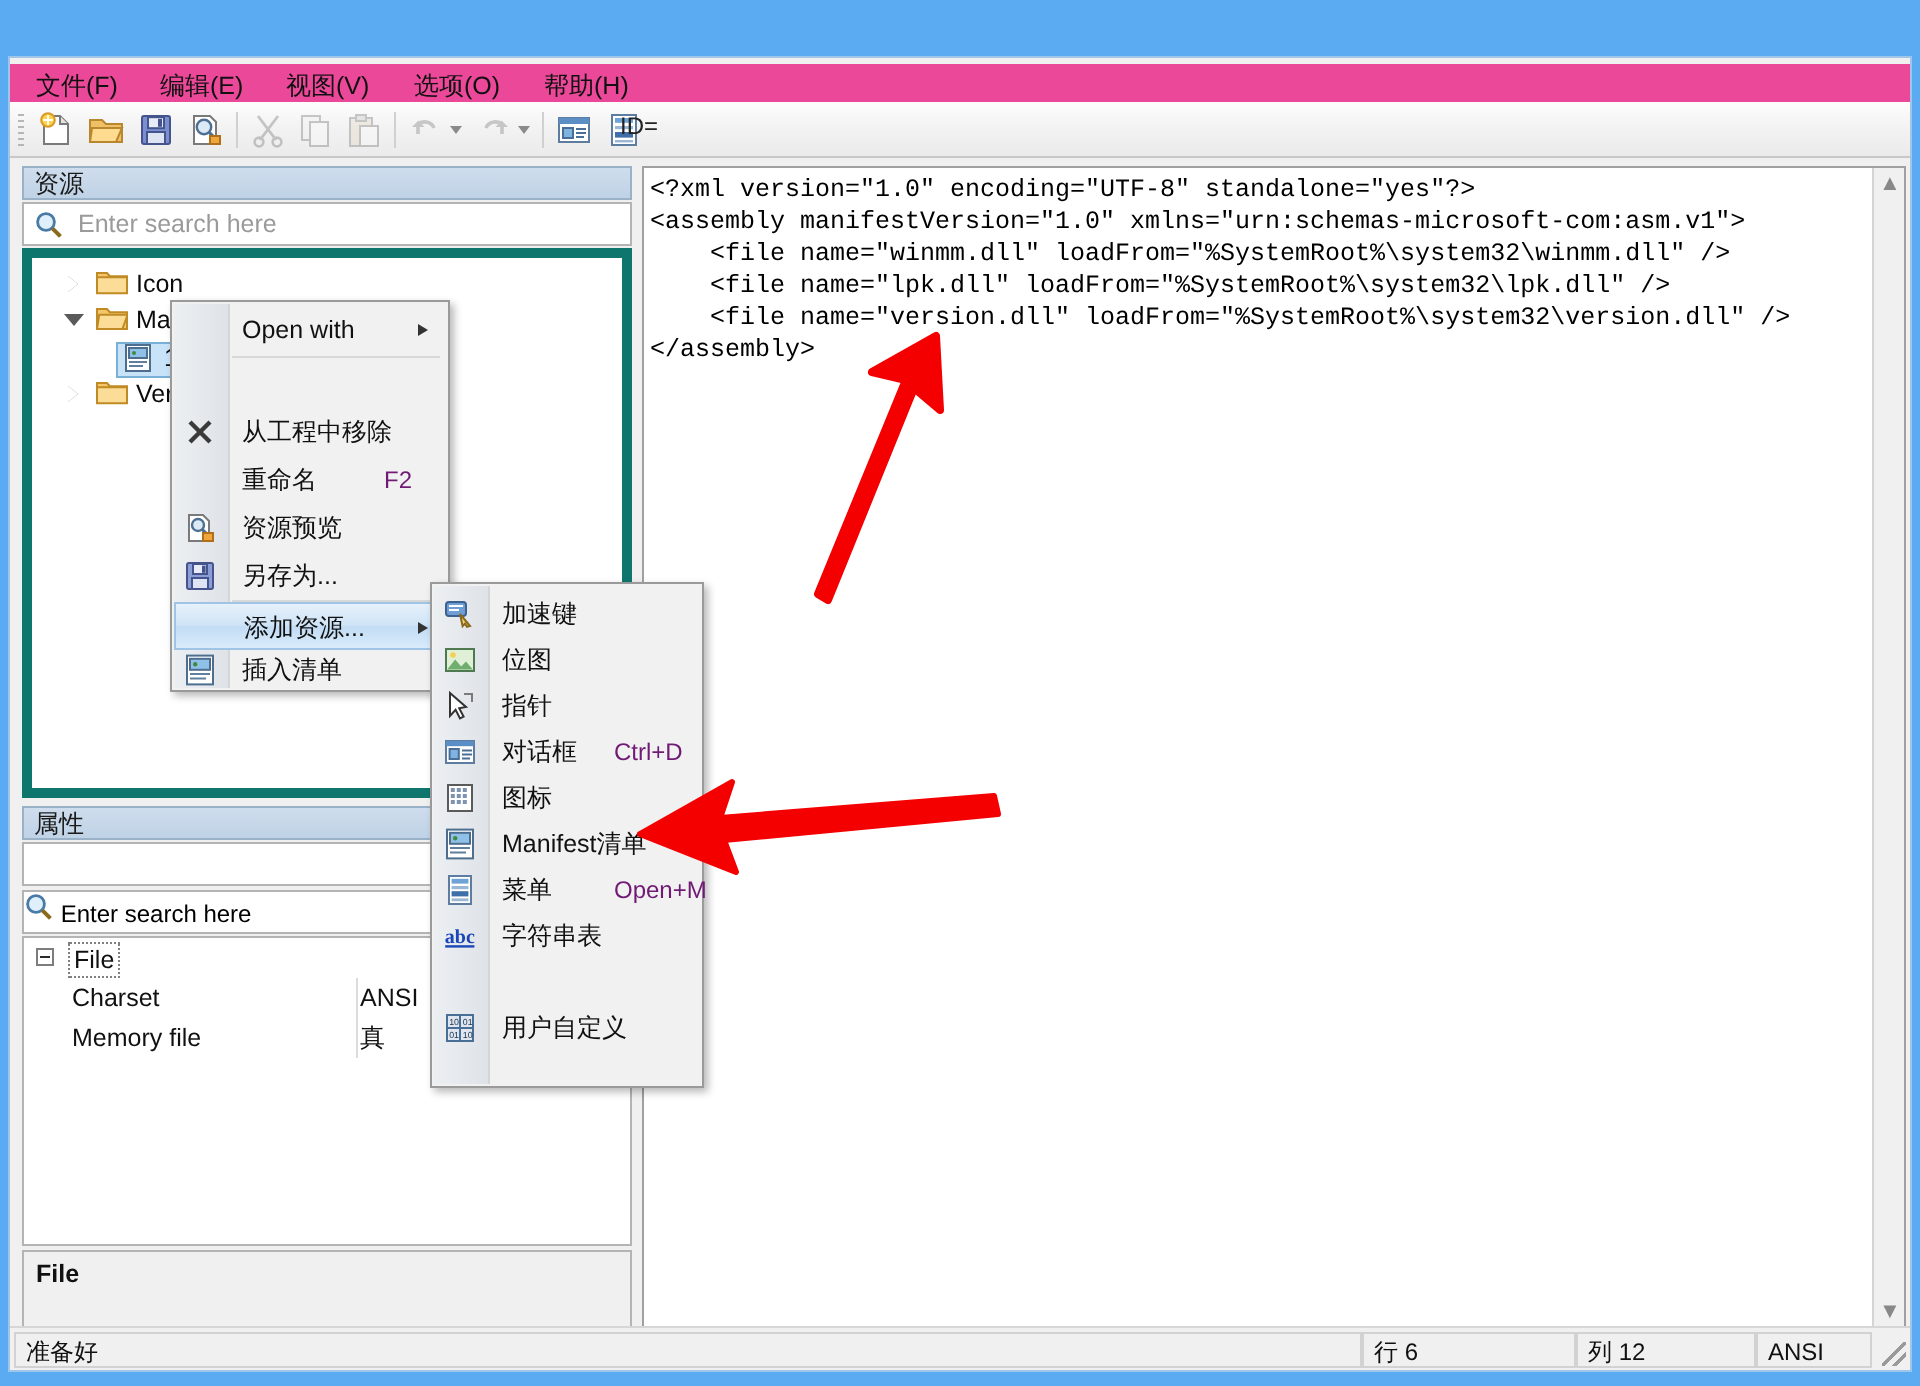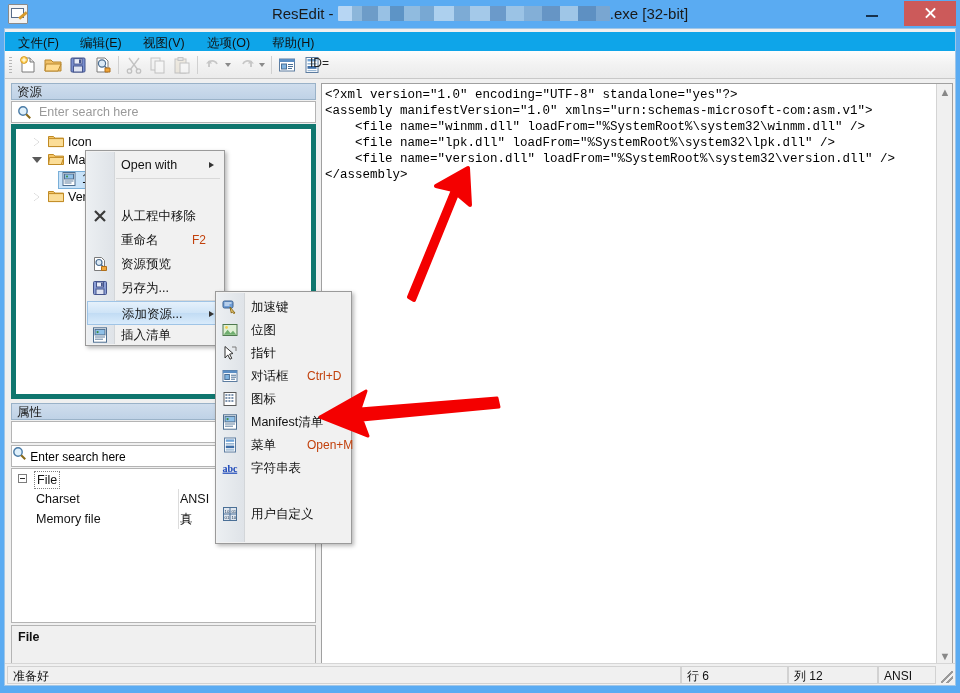--- a/index.html
+++ b/index.html
@@ -93,21 +93,21 @@
   .client{
     position:absolute;left:4px;top:28px;width:952px;height:658px;
     background:#f0f0f0;
     border:1px solid #9fc6e8;
     box-sizing:border-box;
   }
 
   
   .menubar{
     position:absolute;left:0;top:3px;width:950px;height:22px;
-    background:#0ea5e9;
+    background:#ec4899;
     border-bottom:1px solid #e2e2e2;
     box-sizing:border-box;
   }
   .menubar .mi{
     position:absolute;top:2px;height:18px;line-height:18px;
     padding:0 7px;font-size:12.5px;color:#111;white-space:nowrap;
   }
 
   
   .toolbar{
@@ -227,21 +227,21 @@
   .ctx-strip{
     position:absolute;left:1px;top:1px;bottom:1px;width:27px;
     background:linear-gradient(90deg,#eceff2 0%,#e4e8ec 60%,#dfe3e8 100%);
     border-right:1px solid #d3d6d9;
   }
   .ctx-item{
     position:absolute;left:1px;height:24px;line-height:24px;
     font-size:12.5px;color:#111;white-space:nowrap;
   }
   .ctx-item .ilabel{position:absolute;left:34px;top:0;}
-  .ctx-item .ishort{position:absolute;top:0;font-size:12px;color:#c2410c;}
+  .ctx-item .ishort{position:absolute;top:0;font-size:12px;color:#701a75;}
   .ctx-item .iicon{position:absolute;left:5px;top:4px;width:16px;height:16px;}
   .ctx-item .subarrow{position:absolute;top:9px;width:6px;height:7px;}
   .ctx-item .subarrow:before{content:"";position:absolute;left:0;top:0;
     border-top:3.5px solid transparent;border-bottom:3.5px solid transparent;border-left:5px solid #333;}
   .ctx-item.hl{
     background:linear-gradient(180deg,#e6f1fb 0%,#cfe4f7 48%,#c2dcf4 52%,#d9ebfb 100%);
     border:1px solid #9fc4e6;
     box-sizing:border-box;
   }
   .ctx-sep{position:absolute;height:1px;background:#d8d8d8;}
@@ -250,34 +250,20 @@
   #menu-sub{left:215px;top:291px;width:137px;height:253px;}
 
   
   .arrow-layer{position:absolute;left:0;top:0;width:960px;height:693px;pointer-events:none;z-index:60;}
 </style>
 </head>
 <body>
 
 <div id="app">
 
-  <div class="titlebar">
-    <div class="app-icon"></div>
-    <div class="title-text"><span>ResEdit - </span><span class="title-redact"></span><span>.exe [32-bit]</span></div>
-
-    <div class="winbtn" id="btn-min">
-        <span class="glyph"></span>
-      </div>
-    <div class="winbtn" id="btn-max">
-        <span class="glyph"></span>
-      </div>
-    <div class="winbtn" id="btn-close">
-        <span class="glyph"></span>
-      </div>
-  </div>
 
   <div class="client">
 
     <div class="menubar">
       <div class="mi" style="left:6px">文件(F)</div>
       <div class="mi" style="left:68px">编辑(E)</div>
       <div class="mi" style="left:131px">视图(V)</div>
       <div class="mi" style="left:195px">选项(O)</div>
       <div class="mi" style="left:260px">帮助(H)</div>
     </div>

